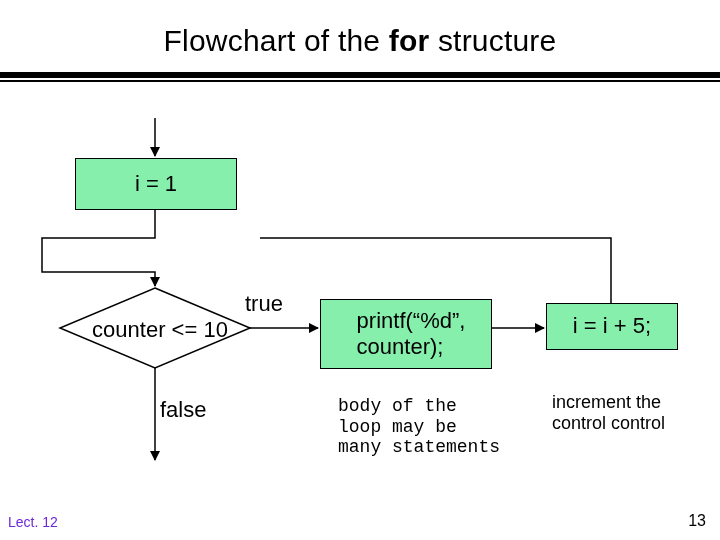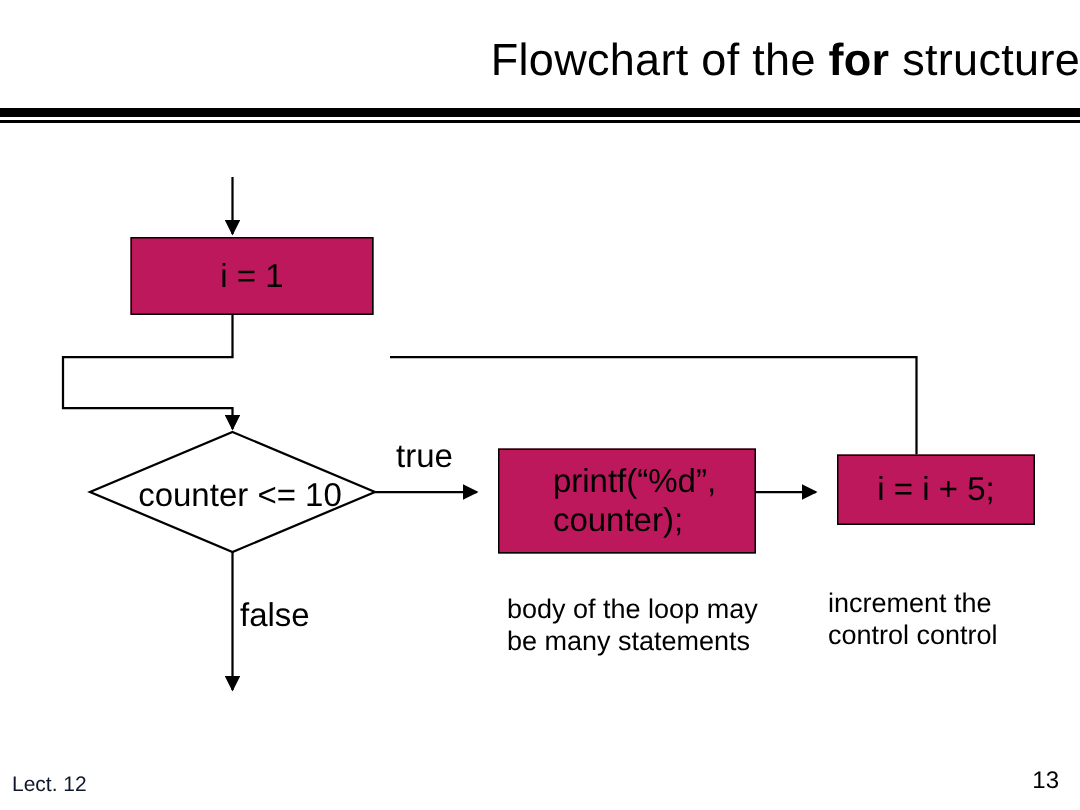--- a/index.html
+++ b/index.html
@@ -15,21 +15,21 @@
   .slide {
     position: relative;
     width: 720px;
     height: 540px;
   }
   .title {
     position: absolute;
     top: 24px;
     left: 0;
     width: 100%;
-    text-align: right;
+    text-align: center;
     font-size: 30px;
     font-weight: 400;
     letter-spacing: 0.2px;
   }
   .title .for-word {
     font-weight: 700;
   }
   .rule-thick {
     position: absolute;
     left: 0;
@@ -44,28 +44,27 @@
     top: 80px;
     width: 720px;
     height: 2px;
     background: #000;
   }
 
   
   .box {
     position: absolute;
     border: 1px solid #000;
-    background: #be185d;
+    background: #86efac;
     display: flex;
     align-items: center;
     justify-content: center;
     font-size: 22px;
     line-height: 1.2;
     text-align: center;
-    margin-left: 12px;
   }
   .box-init {
     left: 75px;
     top: 158px;
     width: 160px;
     height: 50px;
   }
   .box-printf {
     left: 320px;
     top: 299px;
@@ -84,47 +83,47 @@
 
   .note {
     position: absolute;
     font-size: 18px;
     line-height: 1.15;
   }
   .note-body {
     left: 338px;
     top: 396px;
     width: 170px;
+    font-family: Liberation Mono, monospace;
   }
   .note-incr {
     left: 552px;
     top: 392px;
     width: 150px;
   }
 
   .edge-label {
     position: absolute;
     font-size: 22px;
   }
   .label-true {
     left: 245px;
     top: 291px;
-    margin-left: 19px;
   }
   .label-false {
     left: 160px;
     top: 397px;
   }
 
   .footer-left {
     position: absolute;
     left: 8px;
     bottom: 10px;
     font-size: 14px;
-    color: #0f172a;
+    color: #6d28d9;
   }
   .footer-right {
     position: absolute;
     right: 14px;
     bottom: 10px;
     font-size: 16px;
   }
 
   svg.diagram {
     position: absolute;

